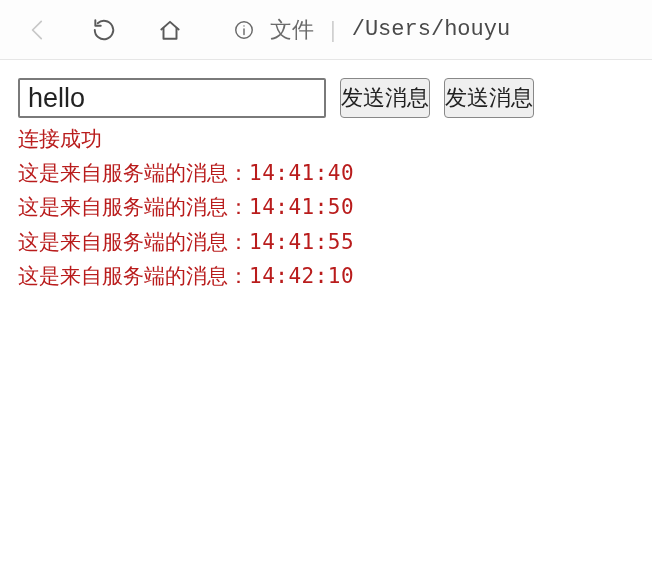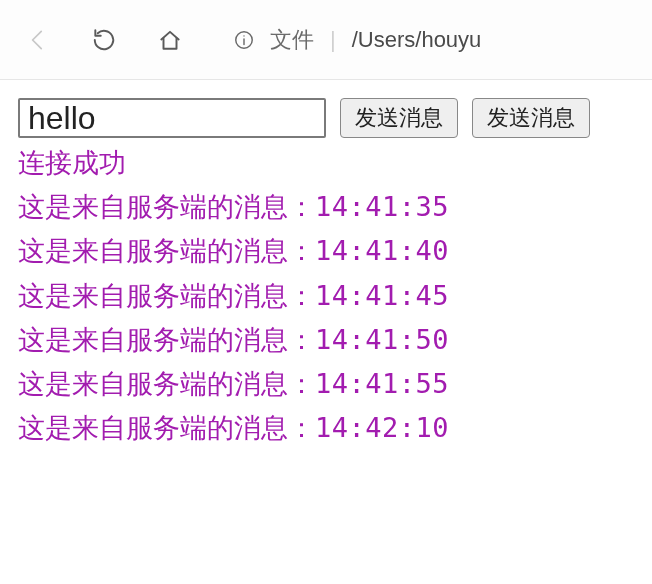--- a/index.html
+++ b/index.html
@@ -7,21 +7,21 @@
     margin: 0;
     padding: 0;
     width: 652px;
     height: 584px;
     font-family: -apple-system, BlinkMacSystemFont, "Segoe UI", Arial, sans-serif;
     background: #fff;
     overflow: hidden;
   }
   
   .browser-chrome {
-    height: 80px;
+    height: 60px;
     background: #fdfdfd;
     border-bottom: 1px solid #e6e6e6;
     display: flex;
     align-items: center;
     gap: 30px;
     padding: 0 20px;
   }
   .chrome-btn {
     width: 36px;
     height: 36px;
@@ -42,63 +42,63 @@
     color: #5a5a5a;
     font-size: 22px;
     overflow: hidden;
     white-space: nowrap;
   }
   .addr-sep {
     color: #d0d0d0;
     padding: 0 2px;
   }
   .addr-scheme { color: #6b6b6b; }
-  .addr-path   { color: #4a4a4a; }
+  .addr-path   { color: #4a4a4a; font-family: Liberation Mono, monospace; }
   .addr-info-icon {
     width: 24px; height: 24px;
     display: inline-flex;
     align-items: center;
     justify-content: center;
   }
   
   .page {
     padding: 18px 16px 0 18px;
   }
   .controls {
     display: flex;
     align-items: stretch;
     gap: 14px;
     margin-bottom: 4px;
   }
   .text-input {
     width: 308px;
     height: 40px;
-    font-size: 32px;
+    font-size: 27px;
     font-family: inherit;
     padding: 2px 8px;
     border: 2px solid #7a7a7a;
     border-radius: 2px;
     background: #fff;
     color: #222;
   }
   .btn {
     height: 40px;
-    padding: 0 14px;
+    padding: 0 0;
     font-size: 22px;
     font-family: inherit;
     background: #efefef;
     border: 1px solid #888;
     border-radius: 4px;
     color: #222;
     cursor: pointer;
   }
   .log {
-    font-size: 27px;
+    font-size: 21px;
     line-height: 1.60;
-    color: #a21caf;
+    color: #b91c1c;
     font-family: inherit;
     white-space: nowrap;
   }
   .log .time {
     font-family: ui-monospace, SFMono-Regular, Menlo, Consolas, monospace;
     letter-spacing: 0.5px;
   }
 </style>
 </head>
 <body>
@@ -138,21 +138,19 @@
 <div class="page">
   <div class="controls">
     <input class="text-input" type="text" value="hello" style="">
     <button class="btn">发送消息</button>
     <button class="btn">发送消息</button>
   </div>
 
   <div class="log">
     <div>连接成功</div>
     <div id="log-lines">
-        <div><span>这是来自服务端的消息：</span><span class="time">14:41:35</span></div>
         <div><span>这是来自服务端的消息：</span><span class="time">14:41:40</span></div>
-        <div><span>这是来自服务端的消息：</span><span class="time">14:41:45</span></div>
         <div><span>这是来自服务端的消息：</span><span class="time">14:41:50</span></div>
         <div><span>这是来自服务端的消息：</span><span class="time">14:41:55</span></div>
         <div><span>这是来自服务端的消息：</span><span class="time">14:42:10</span></div>
       </div>
   </div>
 </div>
 
 </body></html>

